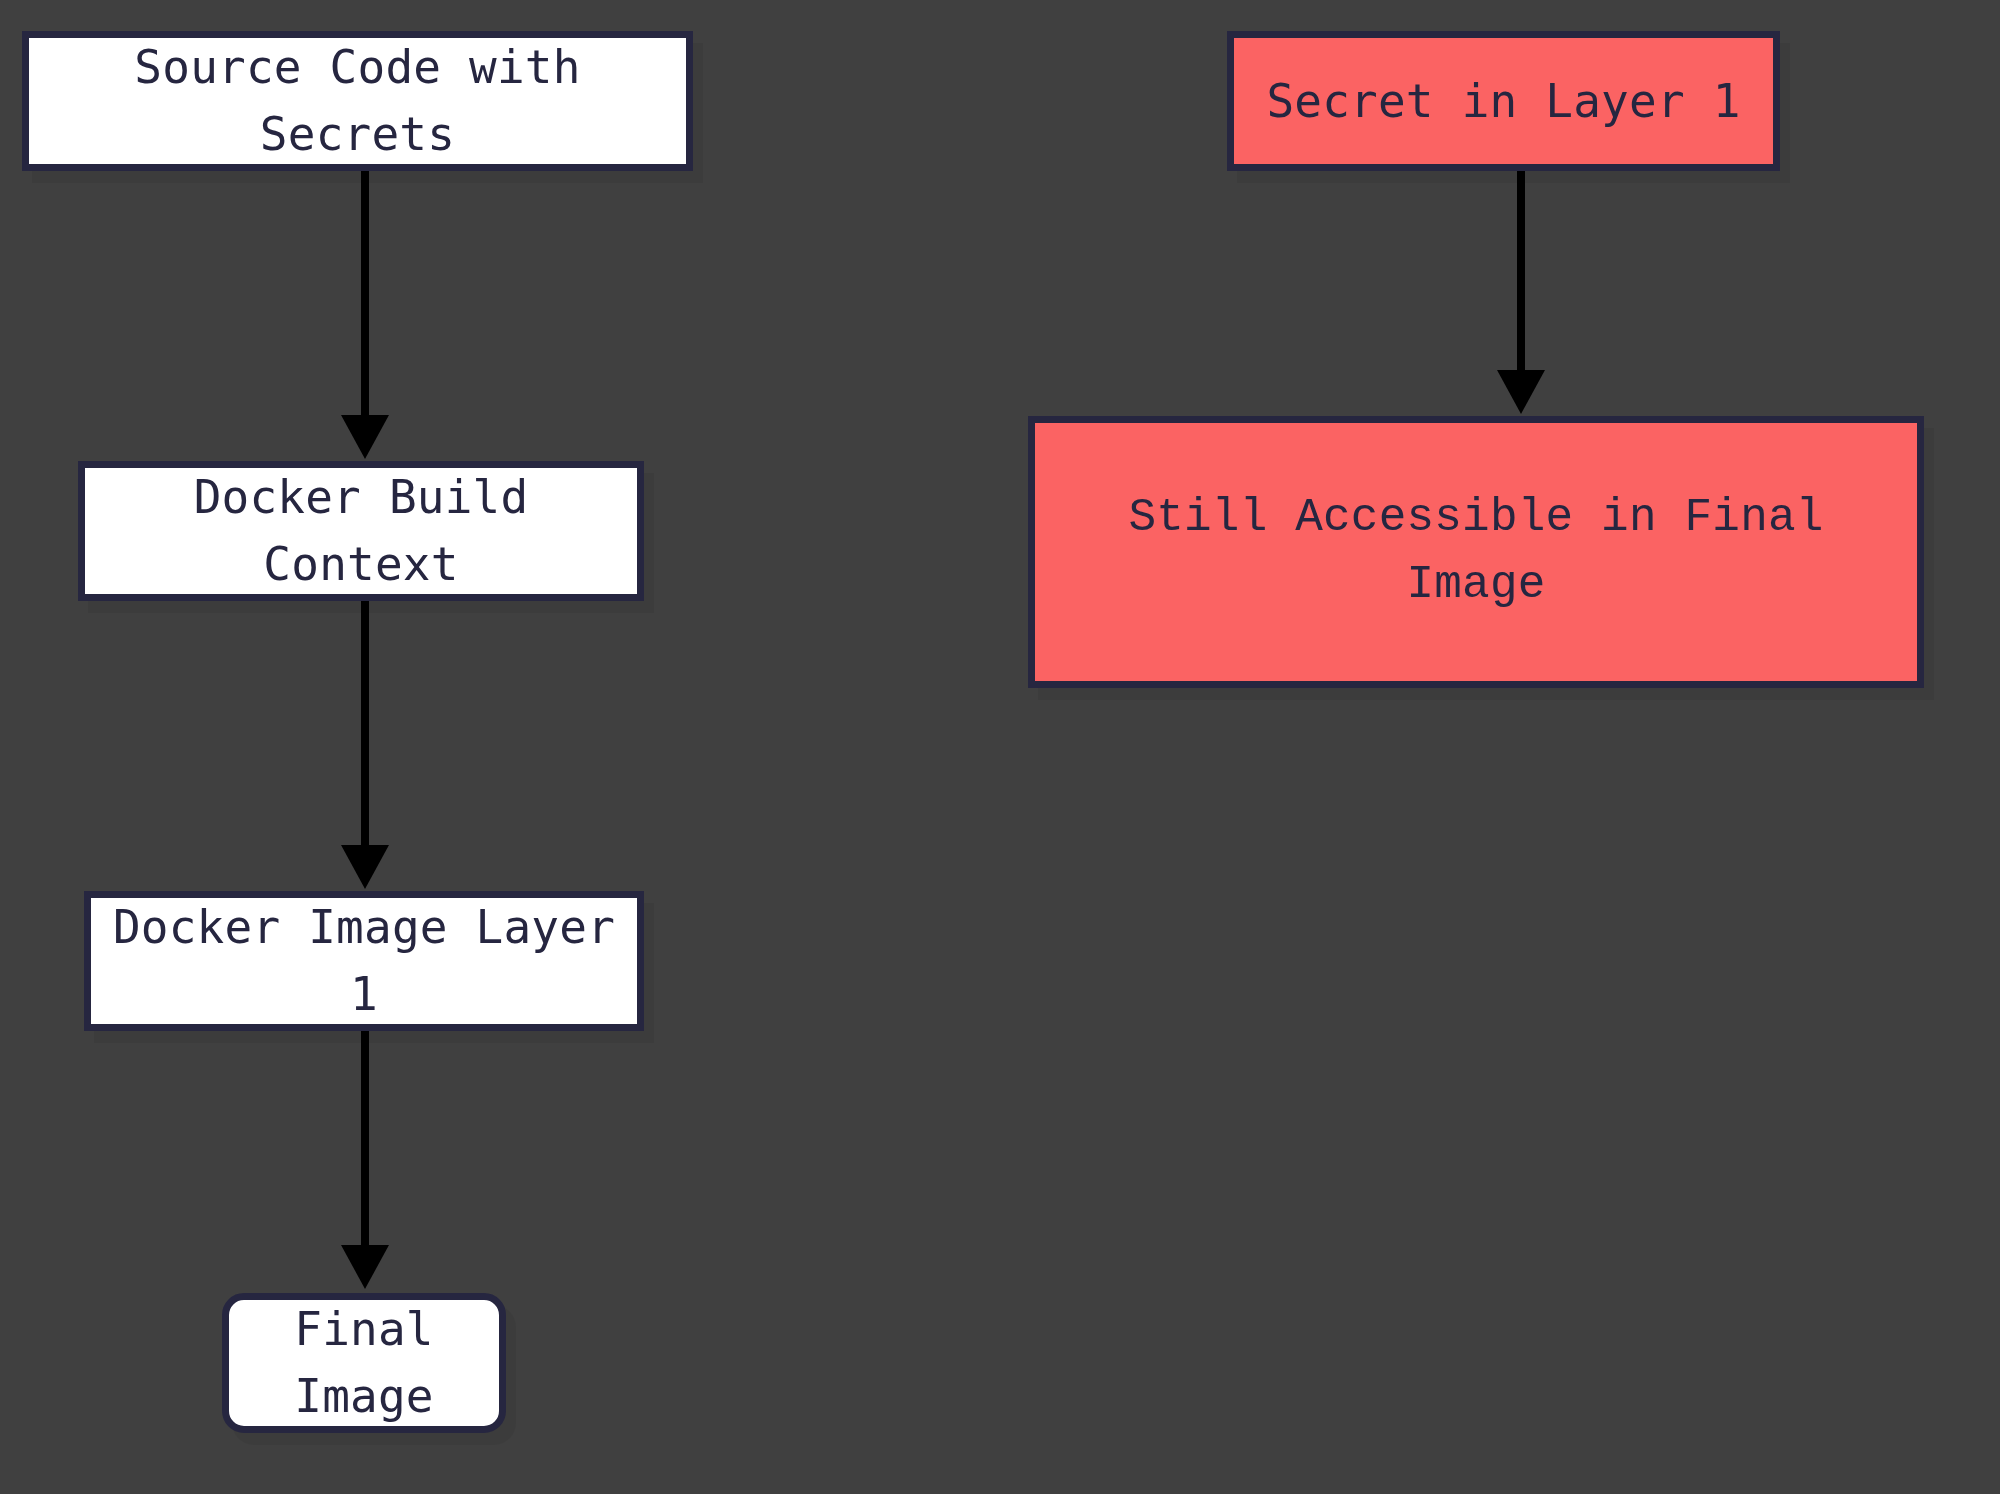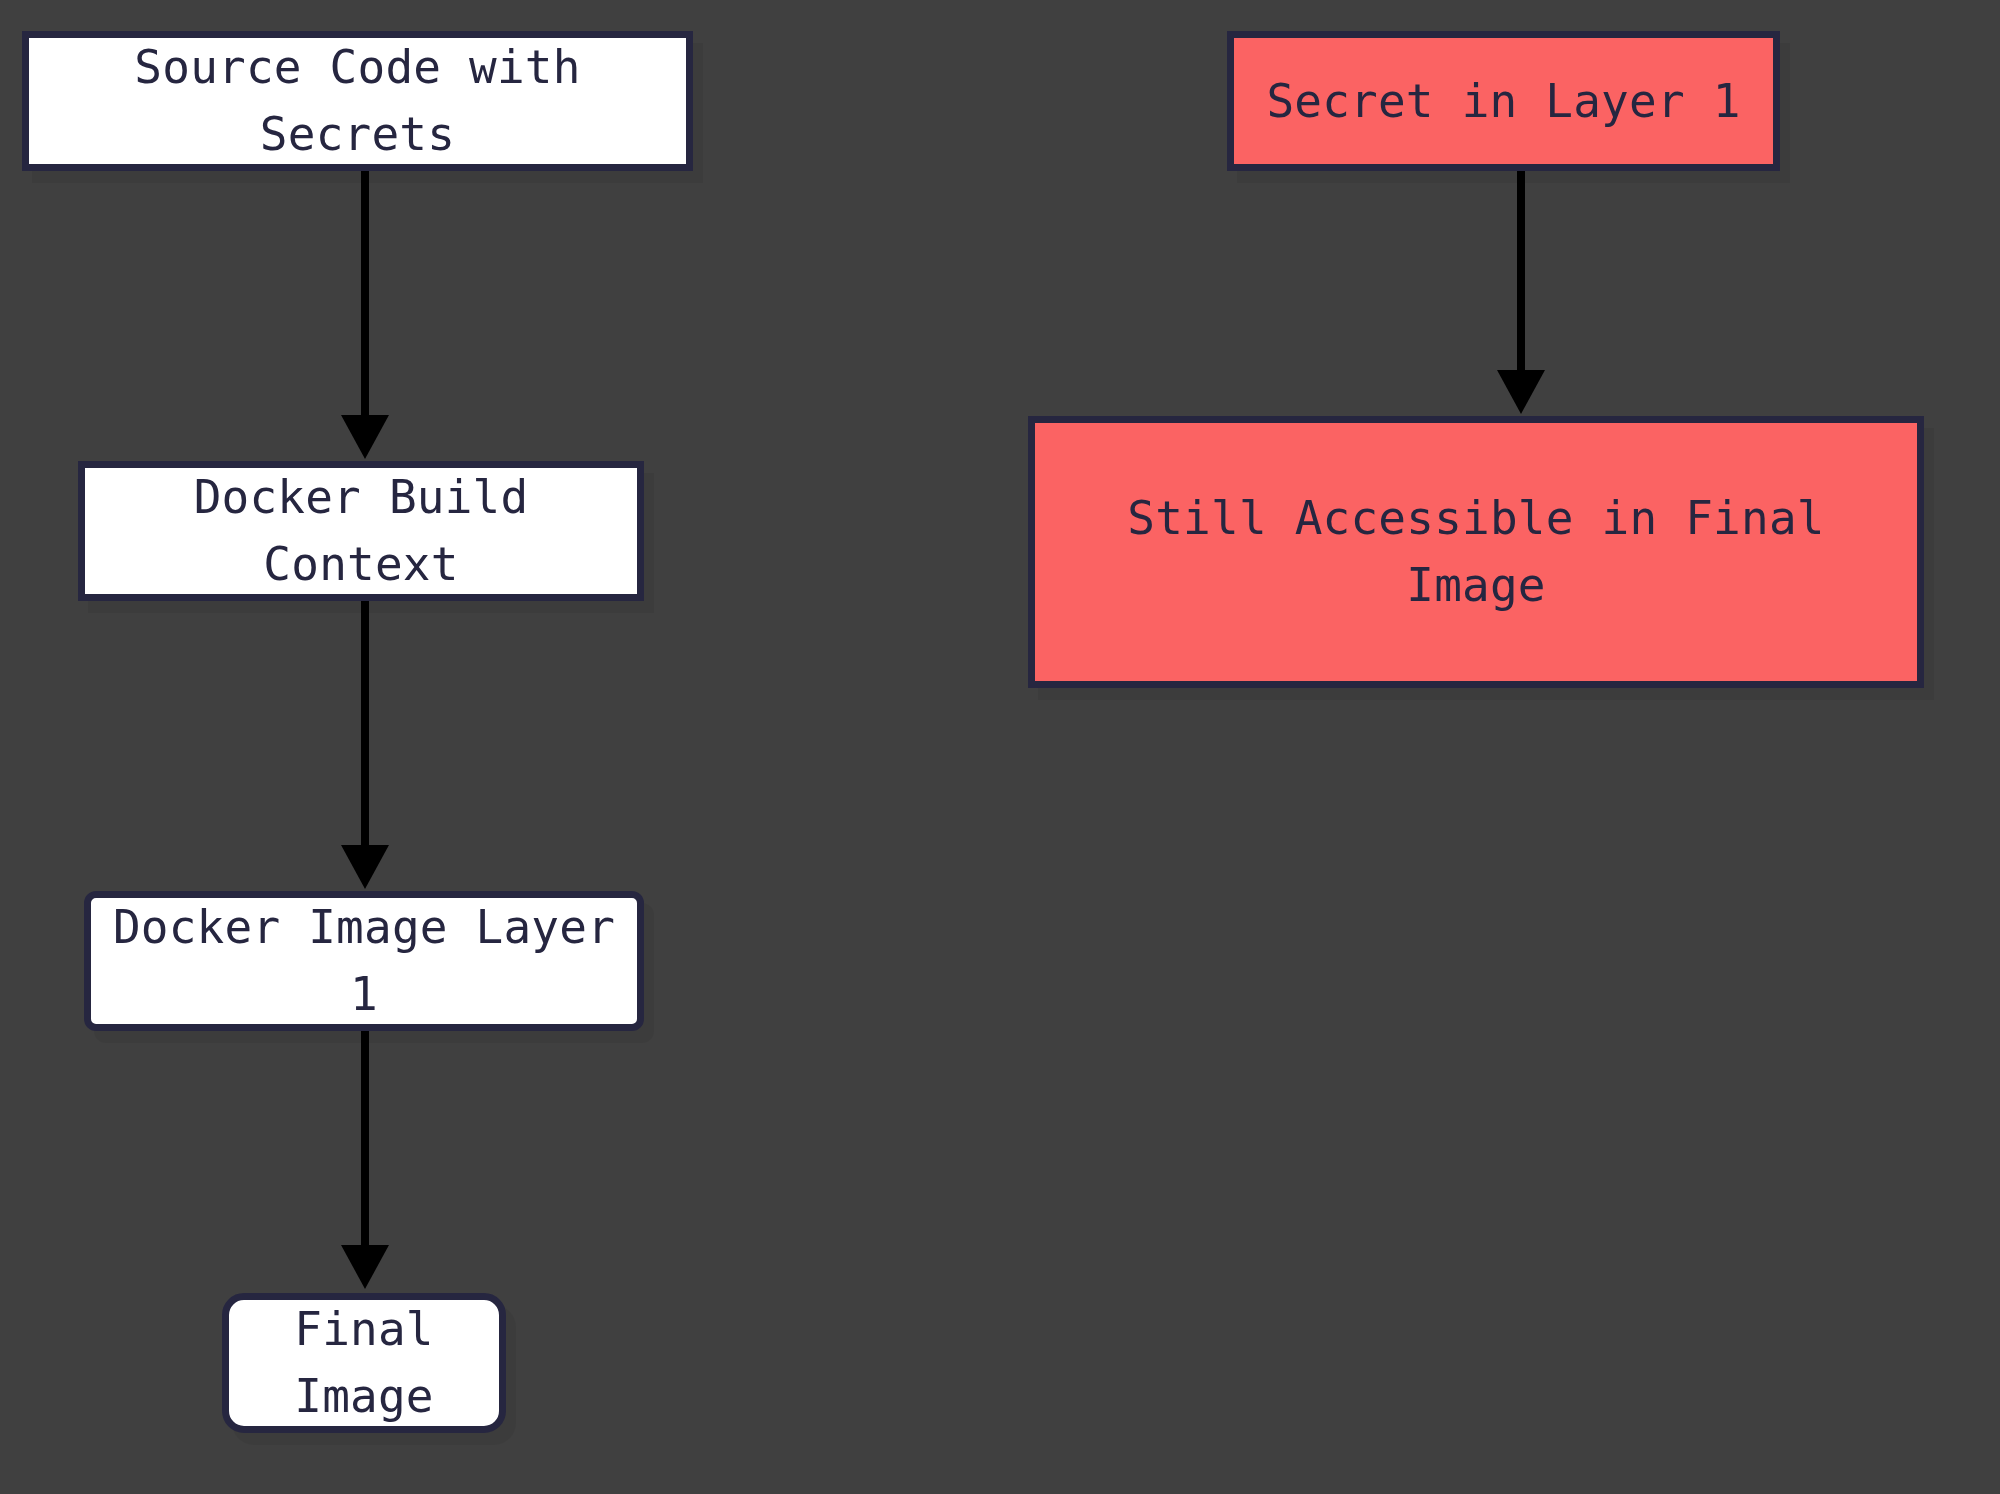--- a/index.html
+++ b/index.html
@@ -75,21 +75,21 @@
     <span class="label">Docker Build Context</span>
   </div>
 
   <div class="arrow" style="left:320px; top:601px; width:90px; height:290px;">
     <svg width="90" height="290" viewBox="0 0 90 290">
       <line class="shaft" x1="45" y1="0" x2="45" y2="252"></line>
       <polygon class="head" points="45,288 21,244 69,244"></polygon>
     </svg>
   </div>
 
-  <div class="node" style="left:84px; top:891px; width:560px; height:140px;border-radius:12px;">
+  <div class="node" style="left:84px; top:891px; width:560px; height:140px;">
     <span class="label">Docker Image Layer 1</span>
   </div>
 
   <div class="arrow" style="left:320px; top:1031px; width:90px; height:262px;">
     <svg width="90" height="262" viewBox="0 0 90 262">
       <line class="shaft" x1="45" y1="0" x2="45" y2="222"></line>
       <polygon class="head" points="45,258 21,214 69,214"></polygon>
     </svg>
   </div>
 
@@ -101,17 +101,17 @@
     <span class="label">Secret in Layer 1</span>
   </div>
 
   <div class="arrow" style="left:1476px; top:171px; width:90px; height:245px;">
     <svg width="90" height="245" viewBox="0 0 90 245">
       <line class="shaft" x1="45" y1="0" x2="45" y2="207"></line>
       <polygon class="head" points="45,243 21,199 69,199"></polygon>
     </svg>
   </div>
 
-  <div class="node danger" style="left:1028px; top:416px; width:896px; height:272px;">
+  <div class="node danger" style="left:1028px; top:416px; width:896px; height:272px;font-family:Liberation Mono, monospace;">
     <span class="label">Still Accessible in Final Image</span>
   </div>
 
 </div>
 
 </body></html>

